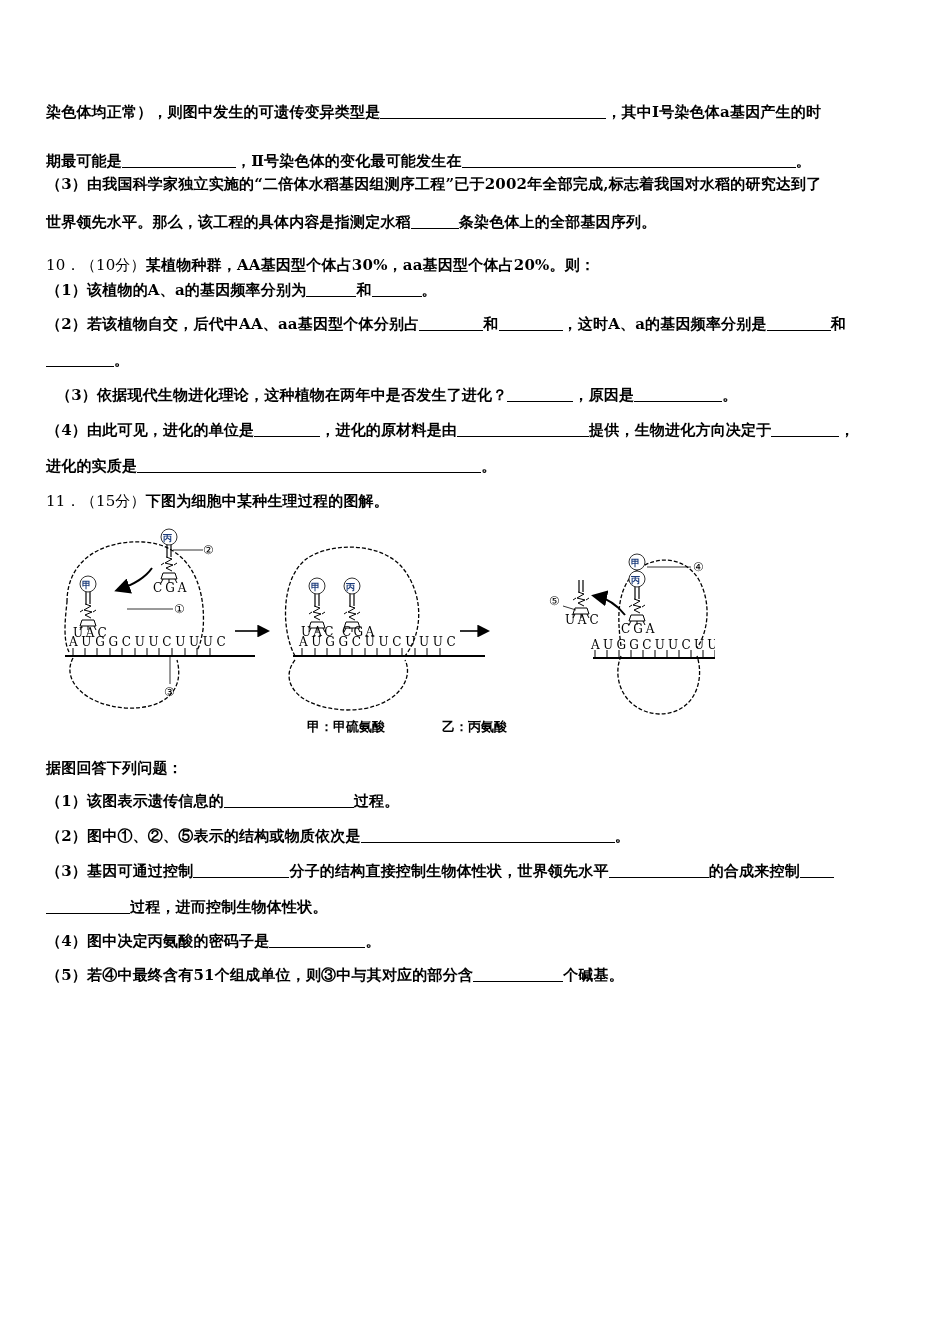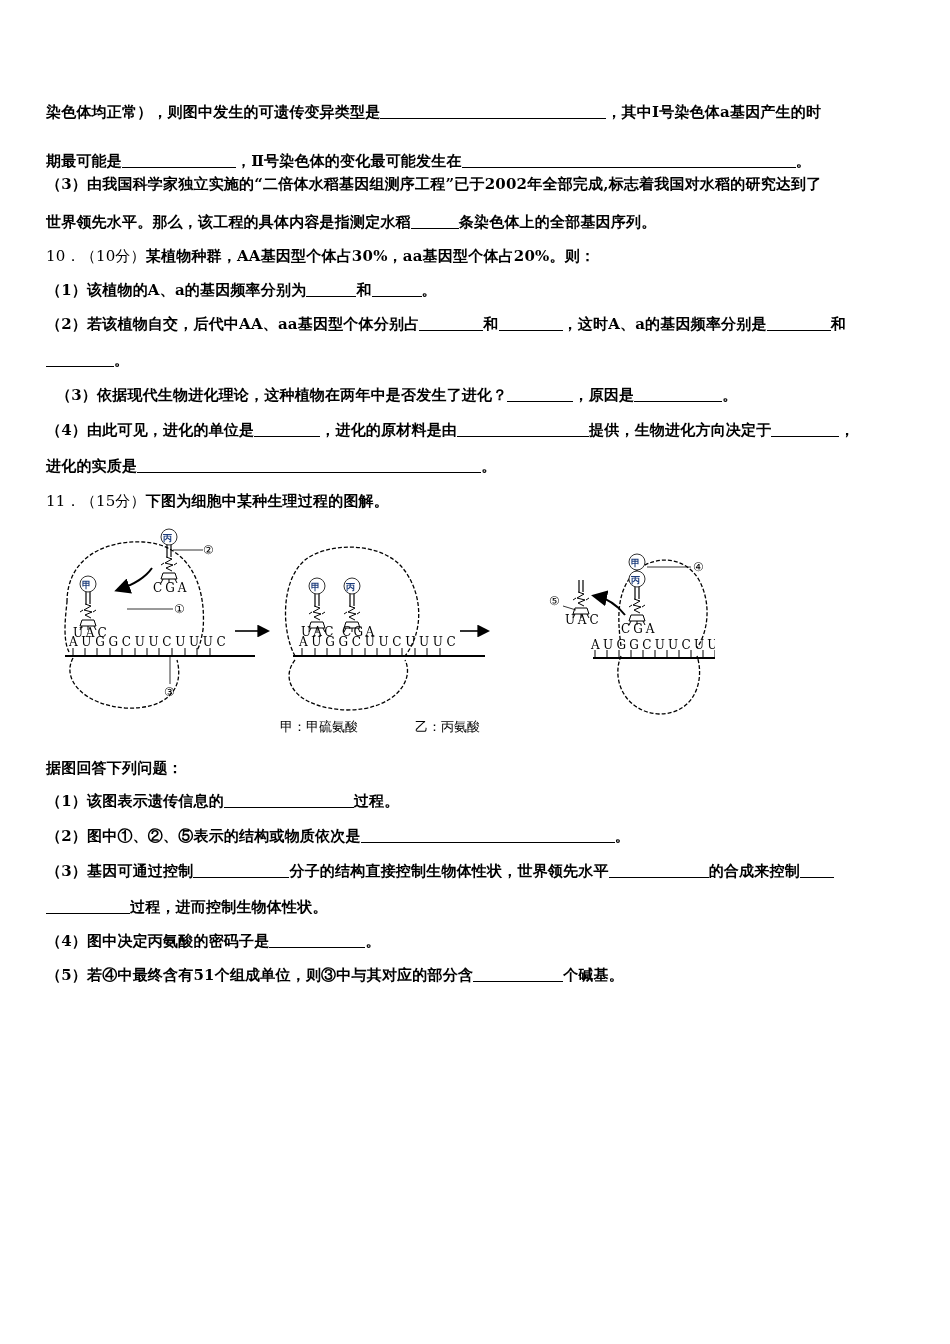--- a/index.html
+++ b/index.html
@@ -3,42 +3,42 @@
 <meta charset="utf-8">
 <style>
   html, body { margin: 0; padding: 0; background: #ffffff; }
   body { width: 950px; height: 1344px; position: relative; overflow: hidden;
          font-family: "DejaVu Serif", "Liberation Serif", serif; color: #000; }
   .line { position: absolute; left: 46px; font-size: 15px; font-weight: bold; white-space: nowrap; line-height: 20px; letter-spacing: 0.2px; }
   .num { font-weight: normal; }
   .blank { display: inline-block; border-bottom: 1.3px solid #000; height: 14px; vertical-align: -2px; }
   #figure { position: absolute; left: 55px; top: 520px; width: 660px; height: 225px; }
   #figure svg { width: 660px; height: 225px; }
-  .caption { position: absolute; top: 718px; font-size: 13px; font-weight: normal; font-family: "DejaVu Sans", "Liberation Sans", sans-serif; }
+  .caption { position: absolute; top: 718px; font-size: 13px; font-weight: bold; font-family: "DejaVu Sans", "Liberation Sans", sans-serif; margin-left: 27px; }
 </style>
 </head>
 <body>
 
 <div class="line" style="top:102px;text-align:right;">
   <span>染色体均正常），则图中发生的可遗传变异类型是</span><span class="blank" style="width:226px"></span><span>，其中Ⅰ号染色体a基因产生的时</span>
 </div>
 
 <div class="line" style="top:140px;margin-top:11px;">
   <span>期最可能是</span><span class="blank" style="width:114px"></span><span>，Ⅱ号染色体的变化最可能发生在</span><span class="blank" style="width:334px"></span><span>。</span>
 </div>
 
 <div class="line" style="top:174px;">
   <span>（3）由我国科学家独立实施的“二倍体水稻基因组测序工程”已于2002年全部完成,标志着我国对水稻的研究达到了</span>
 </div>
 
 <div class="line" style="top:212px;">
   <span>世界领先水平。那么，该工程的具体内容是指测定水稻</span><span class="blank" style="width:48px"></span><span>条染色体上的全部基因序列。</span>
 </div>
 
-<div class="line" style="top:246px;text-align:center;">
+<div class="line" style="top:255px;text-align:center;">
   <span class="num">10．</span><span class="num">（10分）</span><span>某植物种群，AA基因型个体占30%，aa基因型个体占20%。则：</span>
 </div>
 <div class="line" style="top:280px;">
   <span>（1）该植物的A、a的基因频率分别为</span><span class="blank" style="width:50px"></span><span>和</span><span class="blank" style="width:50px"></span><span>。</span>
 </div>
 <div class="line" style="top:314px;text-align:center;">
   <span>（2）若该植物自交，后代中AA、aa基因型个体分别占</span><span class="blank" style="width:64px"></span><span>和</span><span class="blank" style="width:64px"></span><span>，这时A、a的基因频率分别是</span><span class="blank" style="width:64px"></span><span>和</span>
 </div>
 <div class="line" style="top:350px;">
   <span class="blank" style="width:68px"></span><span>。</span>

